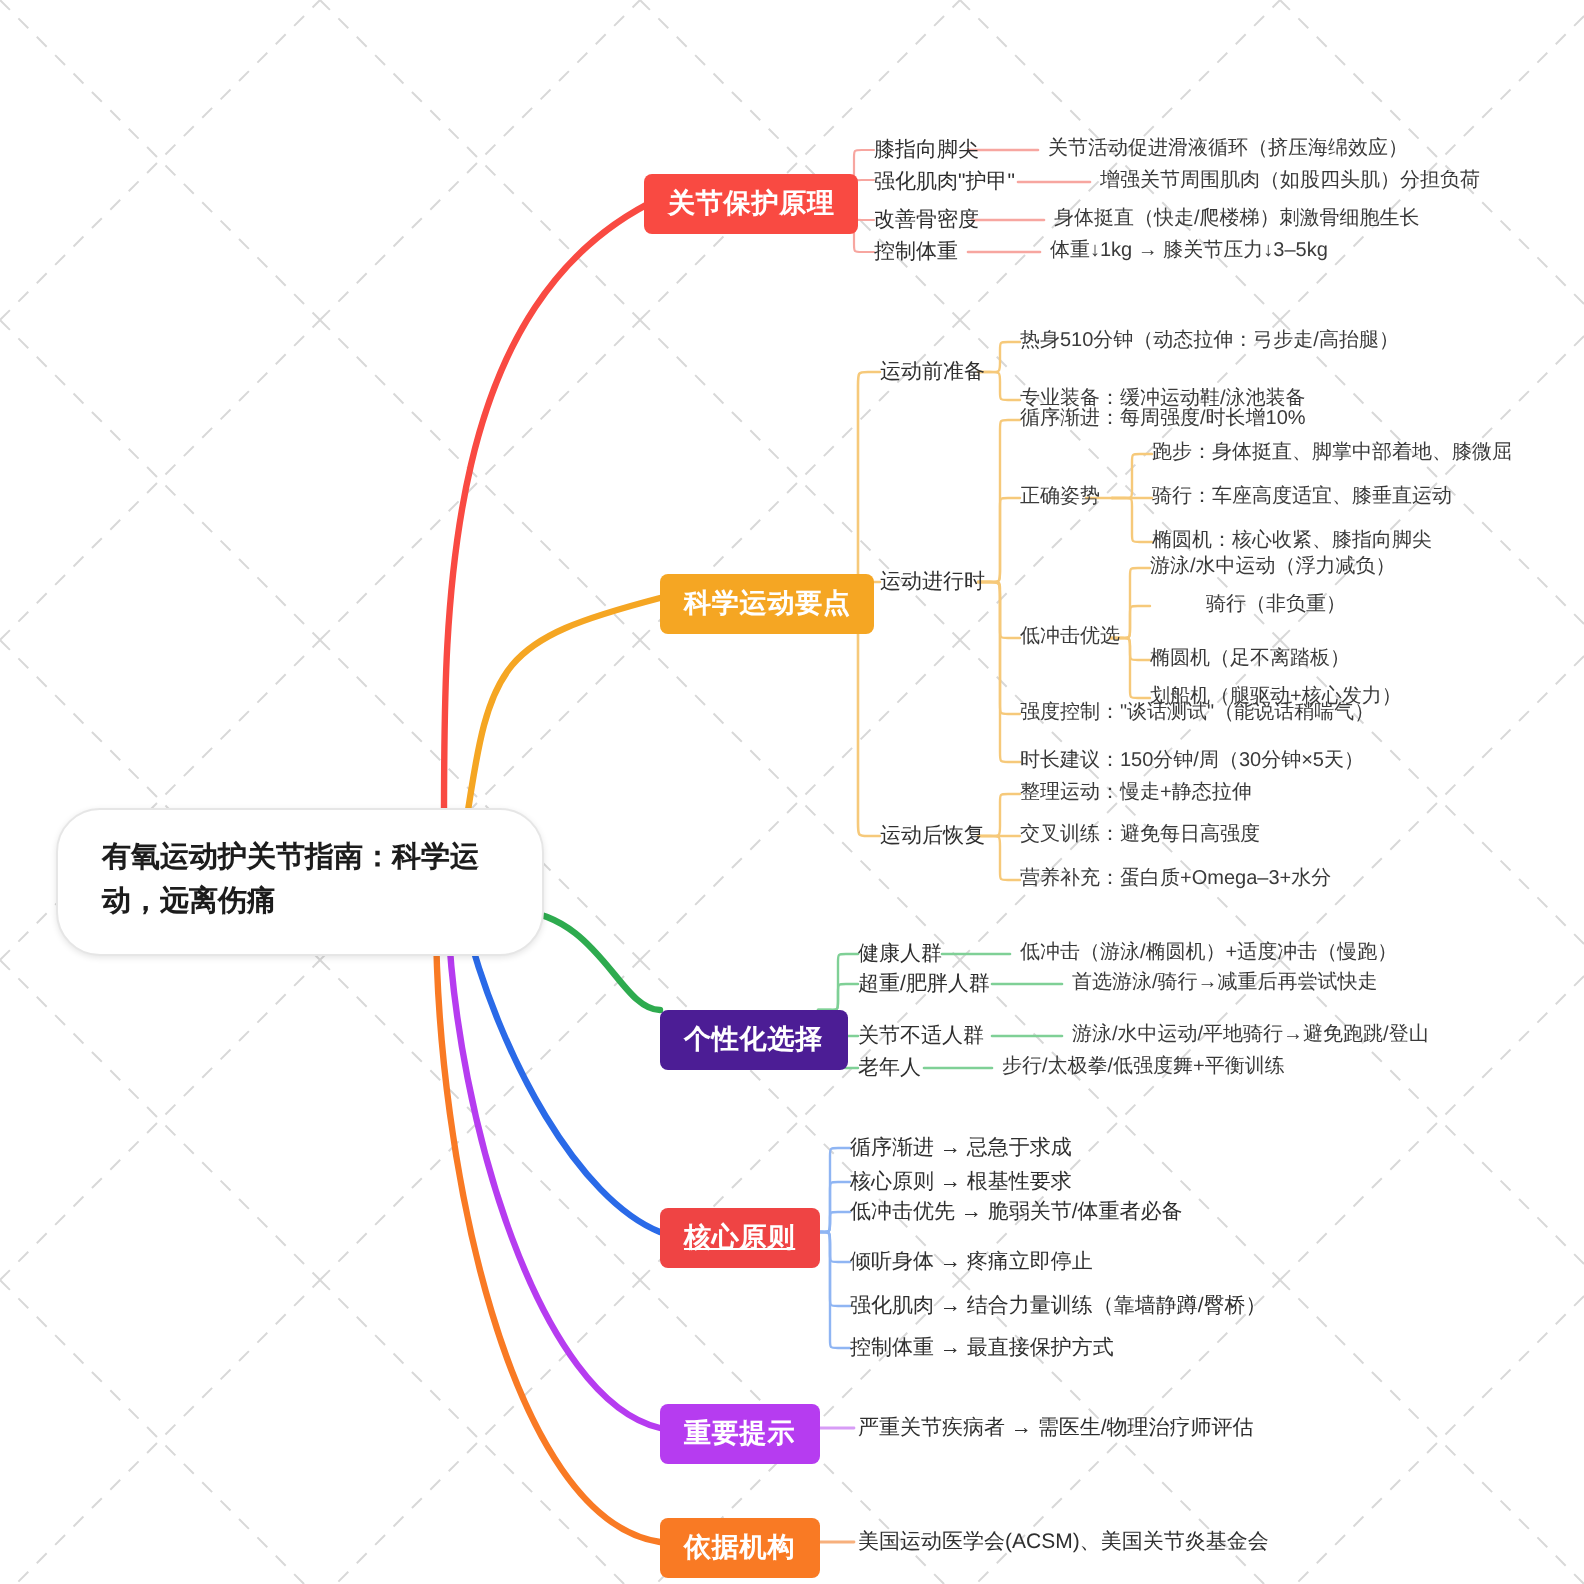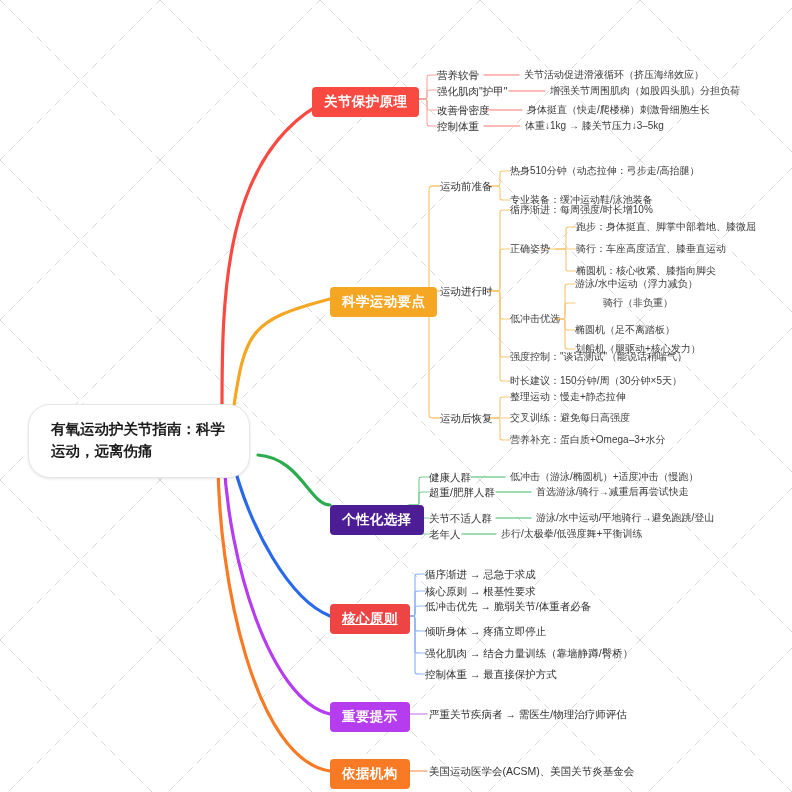--- a/index.html
+++ b/index.html
@@ -36,21 +36,21 @@
     background:#ffffff;
     border:1px solid #e6e6e6;
     border-radius:22px;
     box-shadow:0 1px 3px rgba(0,0,0,.10);
     color:#1c1c1c;
     font-size:14.5px;
     font-weight:700;
     line-height:1.55;
     padding:13px 22px 14px 22px;
     white-space:normal;
-    width:222px;
+    width:244px;
   }
   
   .chip{
     color:#ffffff;
     font-size:13.5px;
     font-weight:700;
     border-radius:4px;
     padding:6px 12px;
     letter-spacing:.4px;
     text-align:center;
@@ -151,23 +151,23 @@
       <path d="M403,714 L427,714" stroke="#d79cf6" stroke-width="1.4"></path>
 
       <path d="M403,771 L427,771" stroke="#f7b07d" stroke-width="1.4"></path>
     </g>
   </svg>
 
   <div id="nodes">
 
     <div class="node root" style="left:28px;top:404px;">有氧运动护关节指南：科学运动，远离伤痛</div>
 
-    <div class="node chip" style="left:312px;top:87px;background:#f94a42;">关节保护原理</div>
-
-    <div class="node leaf l2" style="left:437px;top:69px;">营养软骨</div>
+    <div class="node chip" style="left:322px;top:87px;background:#f94a42;">关节保护原理</div>
+
+    <div class="node leaf l2" style="left:437px;top:69px;">膝指向脚尖</div>
     <div class="node leaf l3" style="left:524px;top:69px;">关节活动促进滑液循环（挤压海绵效应）</div>
 
     <div class="node leaf l2" style="left:437px;top:85px;">强化肌肉"护甲"</div>
     <div class="node leaf l3" style="left:550px;top:85px;">增强关节周围肌肉（如股四头肌）分担负荷</div>
 
     <div class="node leaf l2" style="left:437px;top:104px;">改善骨密度</div>
     <div class="node leaf l3" style="left:527px;top:104px;">身体挺直（快走/爬楼梯）刺激骨细胞生长</div>
 
     <div class="node leaf l2" style="left:437px;top:120px;">控制体重</div>
     <div class="node leaf l3" style="left:525px;top:120px;">体重↓1kg → 膝关节压力↓3–5kg</div>

